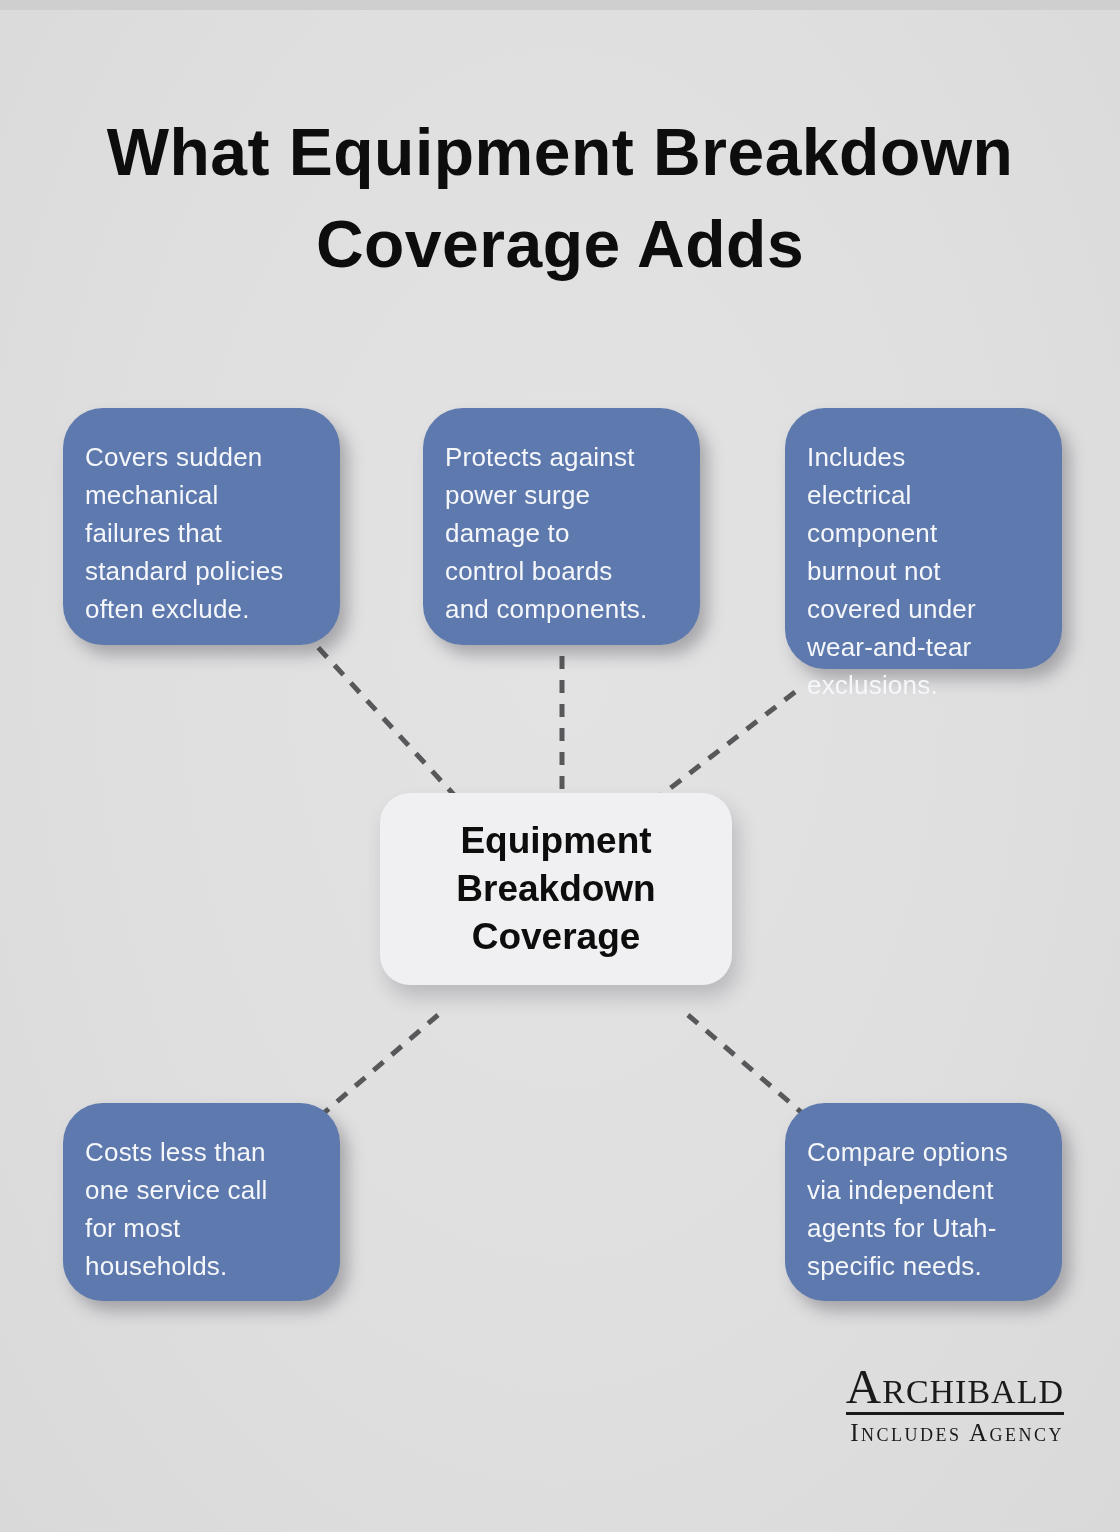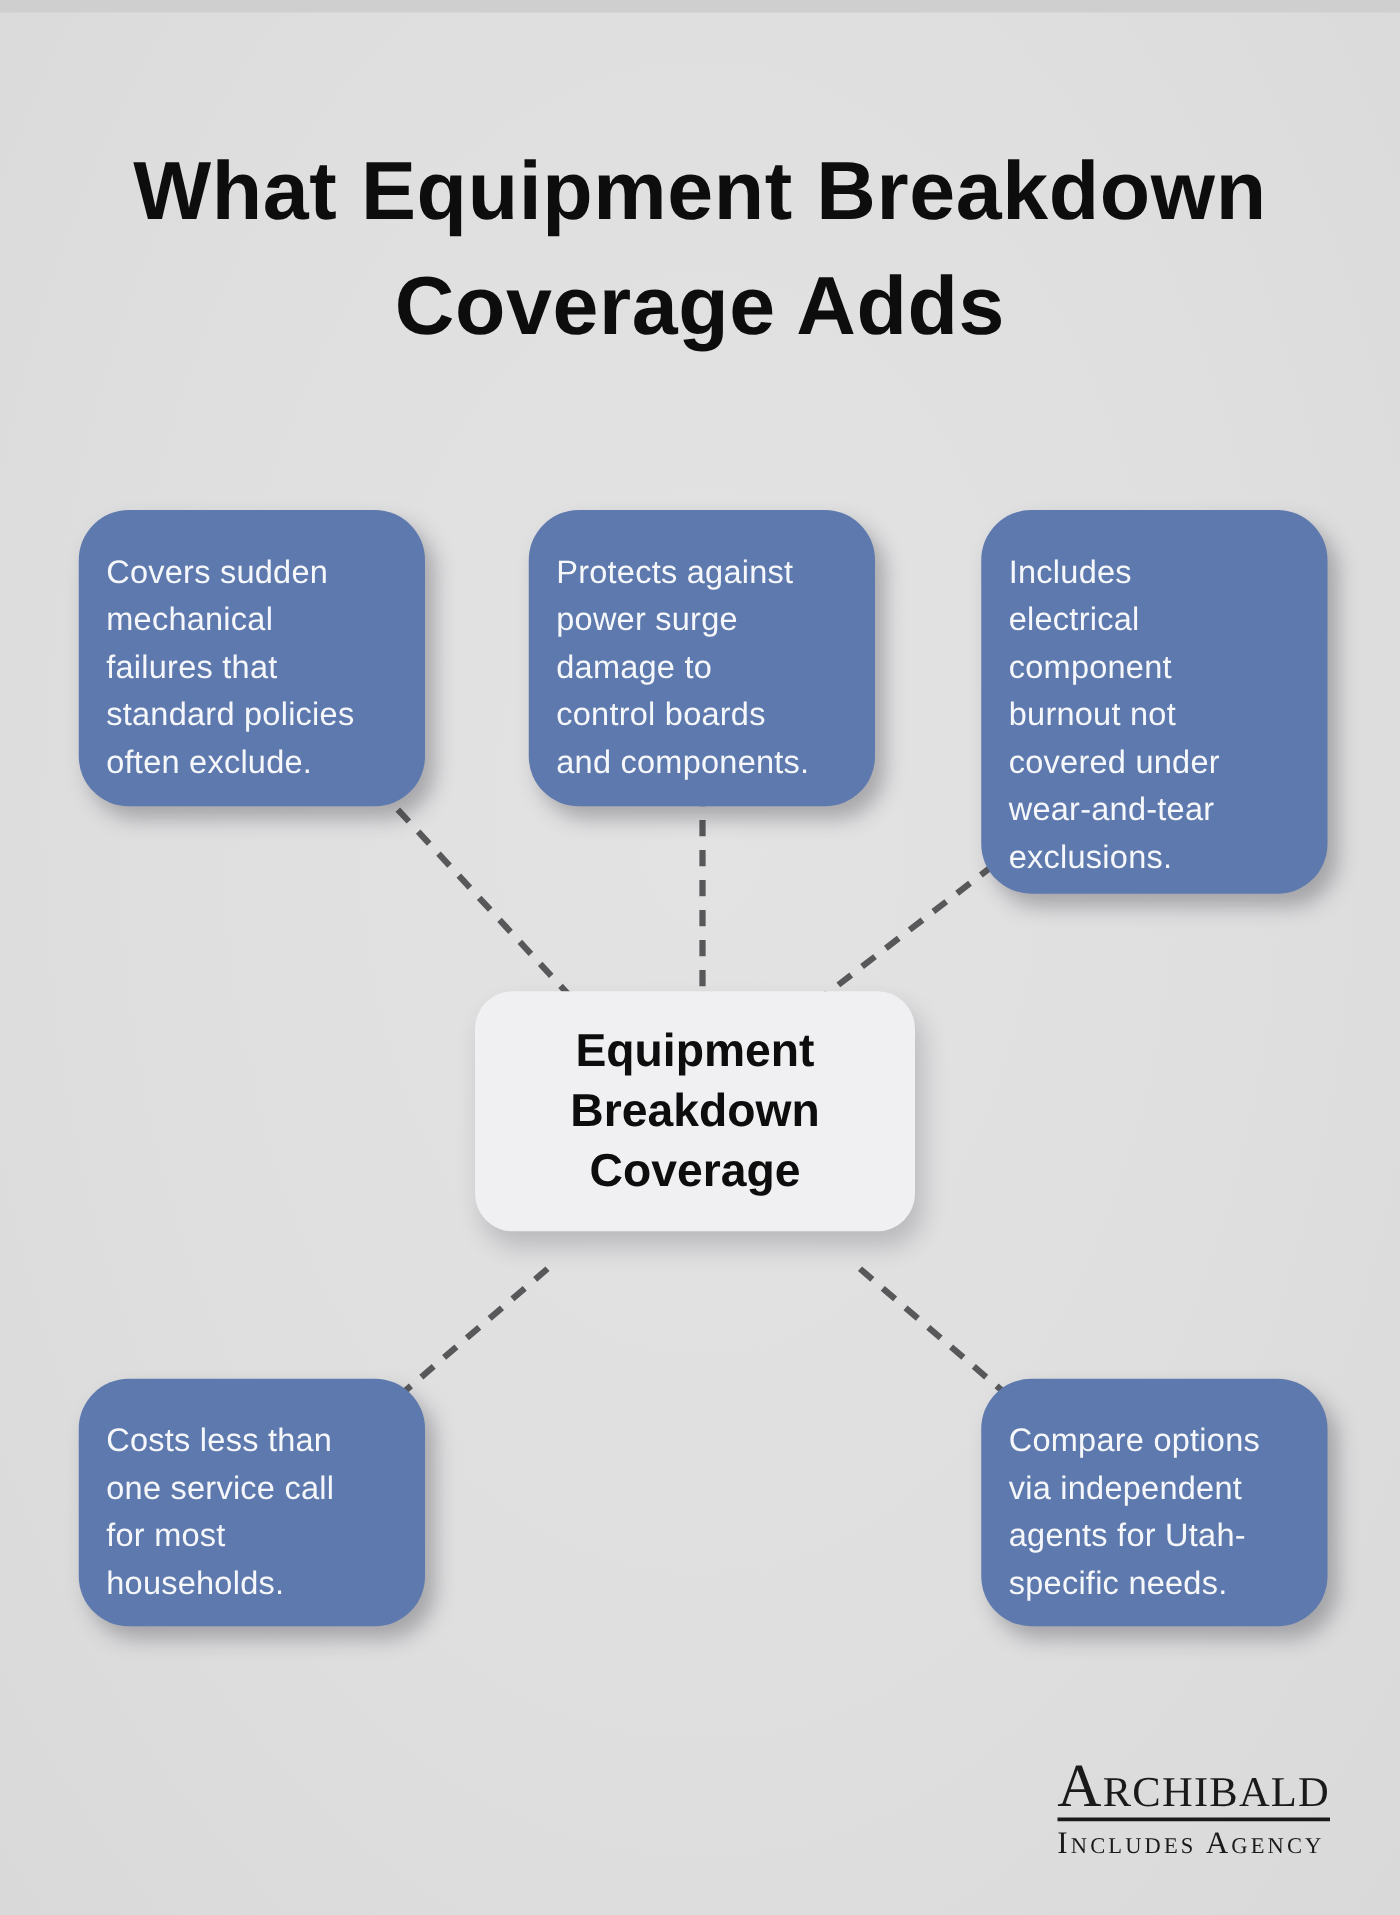--- a/index.html
+++ b/index.html
@@ -58,21 +58,21 @@
     padding: 30px 22px 0 22px;
   }
   .node p {
     font-size: 26px;
     line-height: 38px;
     width: 207px;
     letter-spacing: 0.2px;
   }
   .node-tl { left: 63px;  top: 398px;  width: 277px; height: 237px; }
   .node-tm { left: 423px; top: 398px;  width: 277px; height: 237px; }
-  .node-tr { left: 785px; top: 398px;  width: 277px; height: 307px; }
+  .node-tr { left: 785px; top: 398px;  width: 277px; height: 261px; }
   .node-bl { left: 63px;  top: 1093px; width: 277px; height: 198px; }
   .node-br { left: 785px; top: 1093px; width: 277px; height: 198px; }
   .center-node {
     position: absolute;
     left: 380px;
     top: 783px;
     width: 352px;
     height: 192px;
     background: var(--center-bg);
     border-radius: 30px;
@@ -84,23 +84,23 @@
   }
   .center-label {
     font-size: 37px;
     line-height: 48px;
     font-weight: 700;
     color: var(--heading-text);
     text-align: center;
   }
   .logo {
     position: absolute;
-    top: 1394px;
+    top: 1352px;
     right: 56px;
-    text-align: left;
+    text-align: right;
     color: var(--logo-text);
   }
   .logo-name {
     font-family: "Liberation Serif", "DejaVu Serif", serif;
     font-variant: small-caps;
     font-size: 49px;
     line-height: 1.0;
     letter-spacing: 1px;
     white-space: nowrap;
   }

